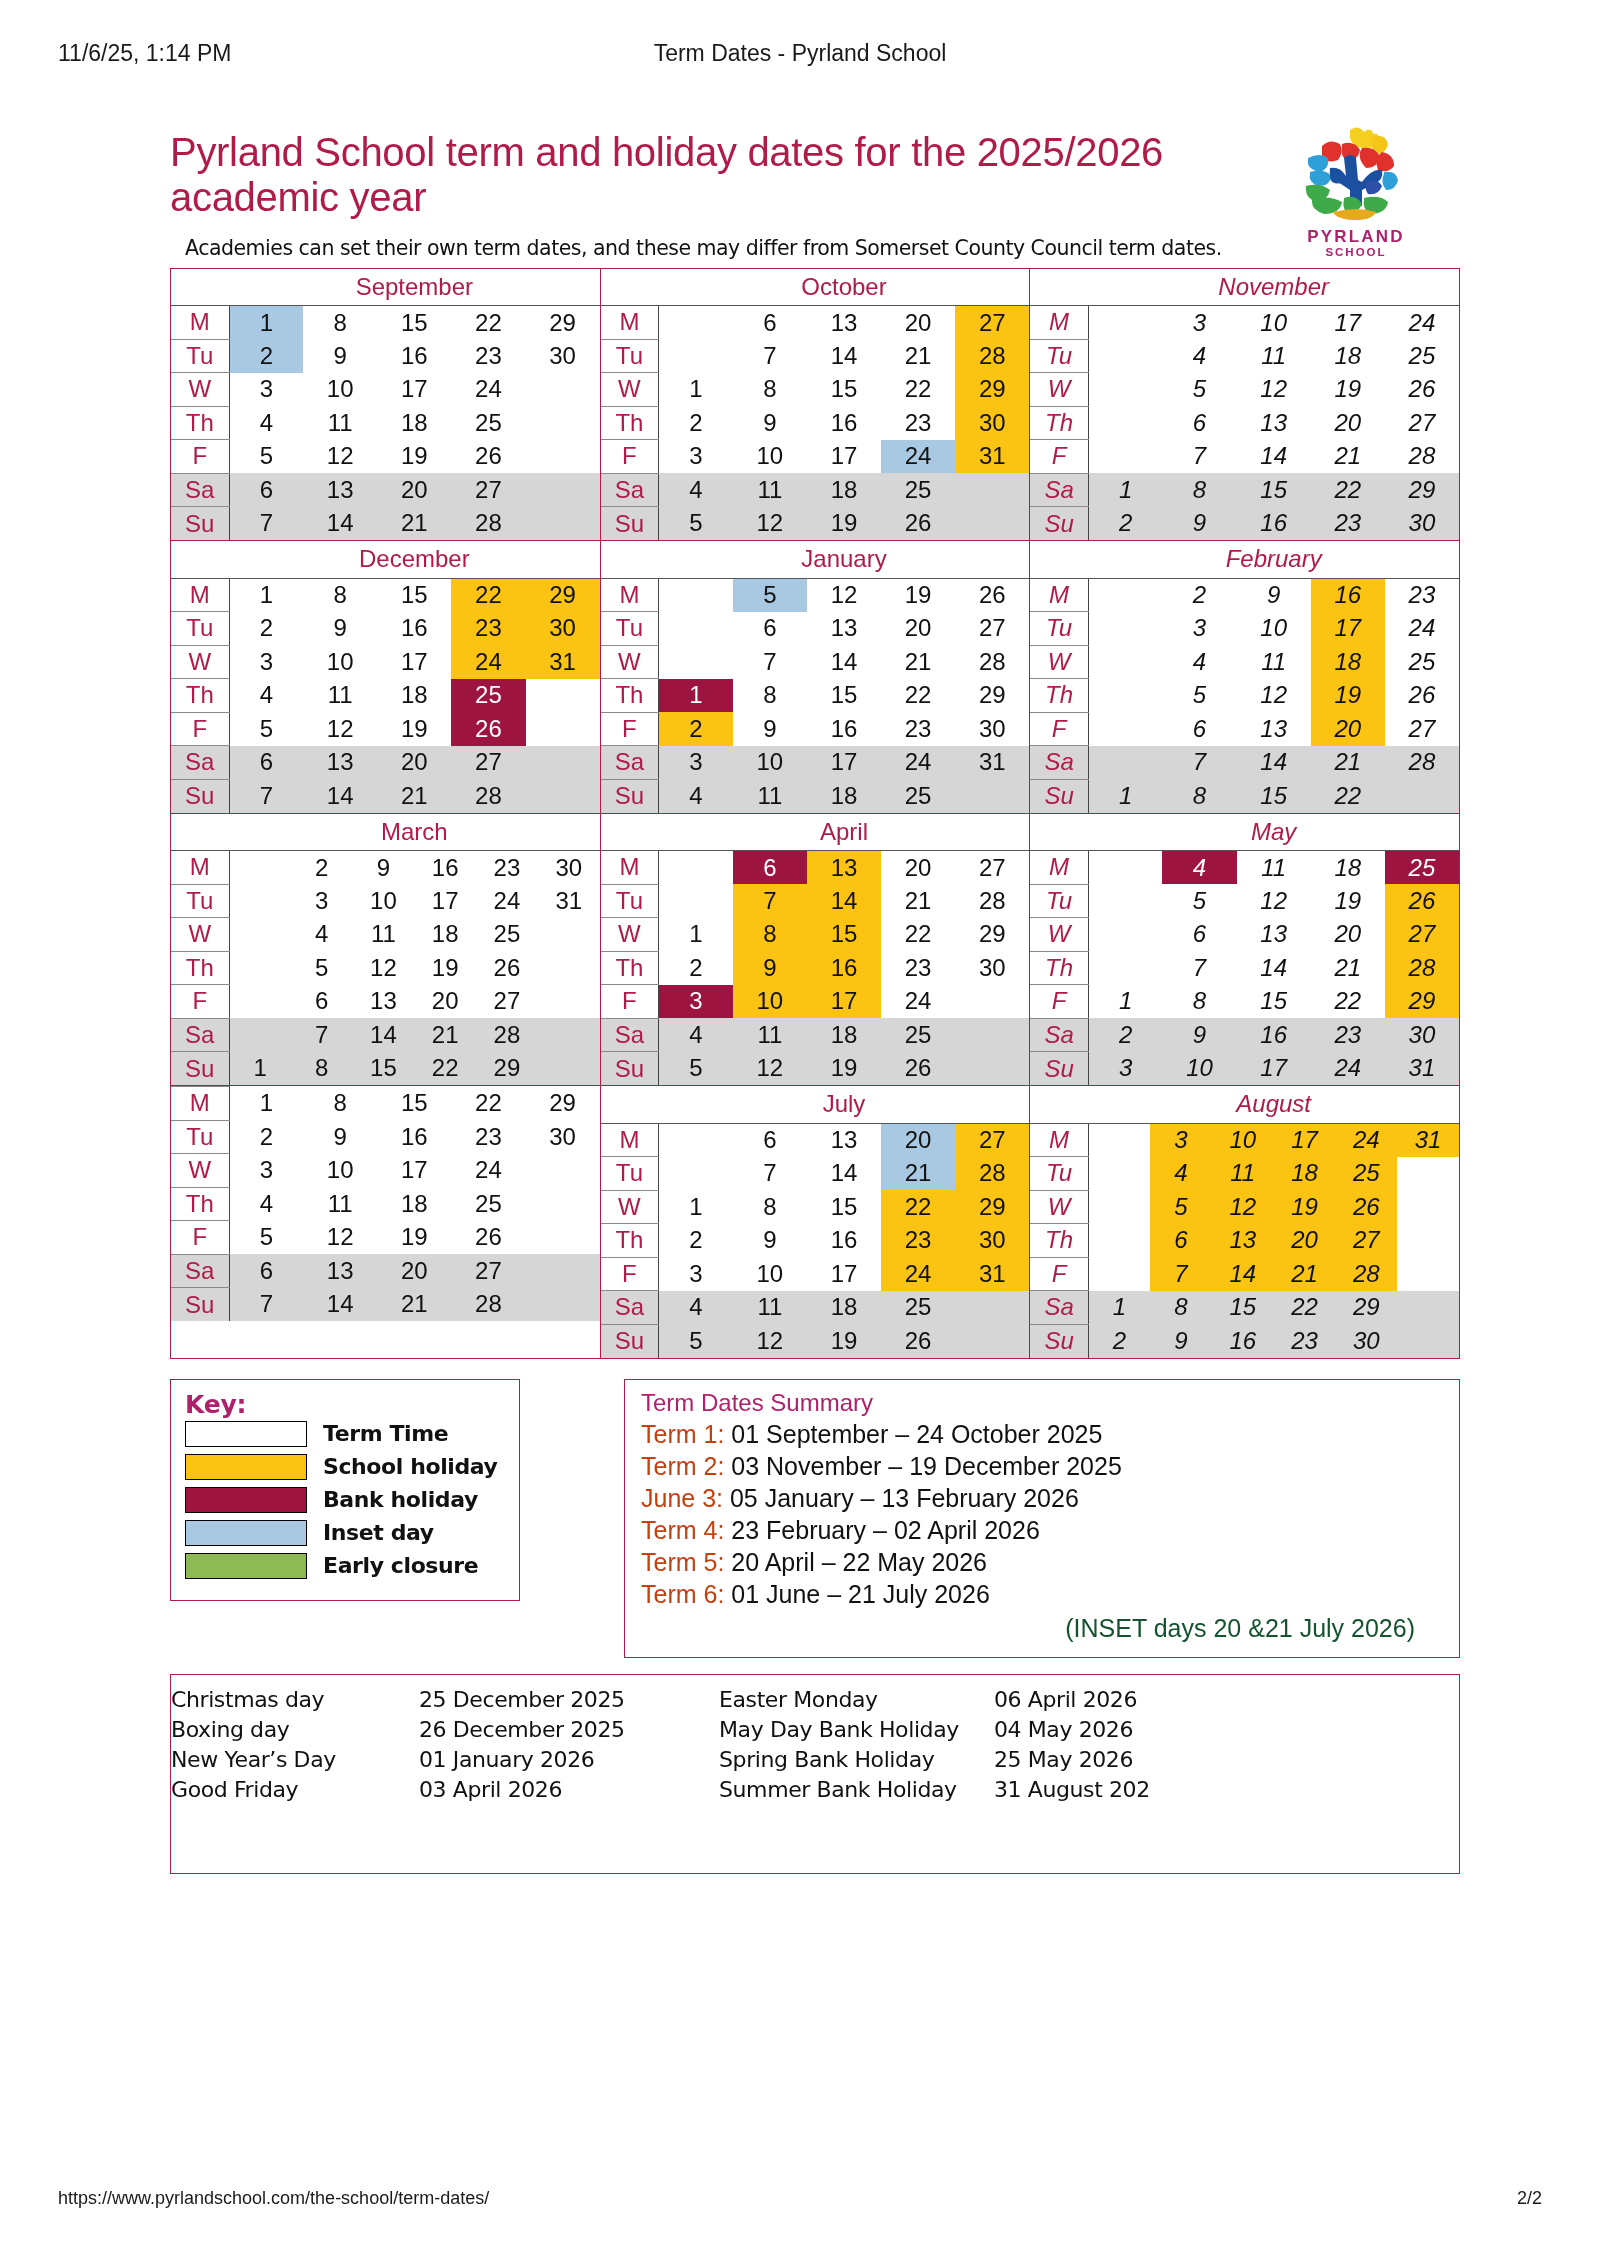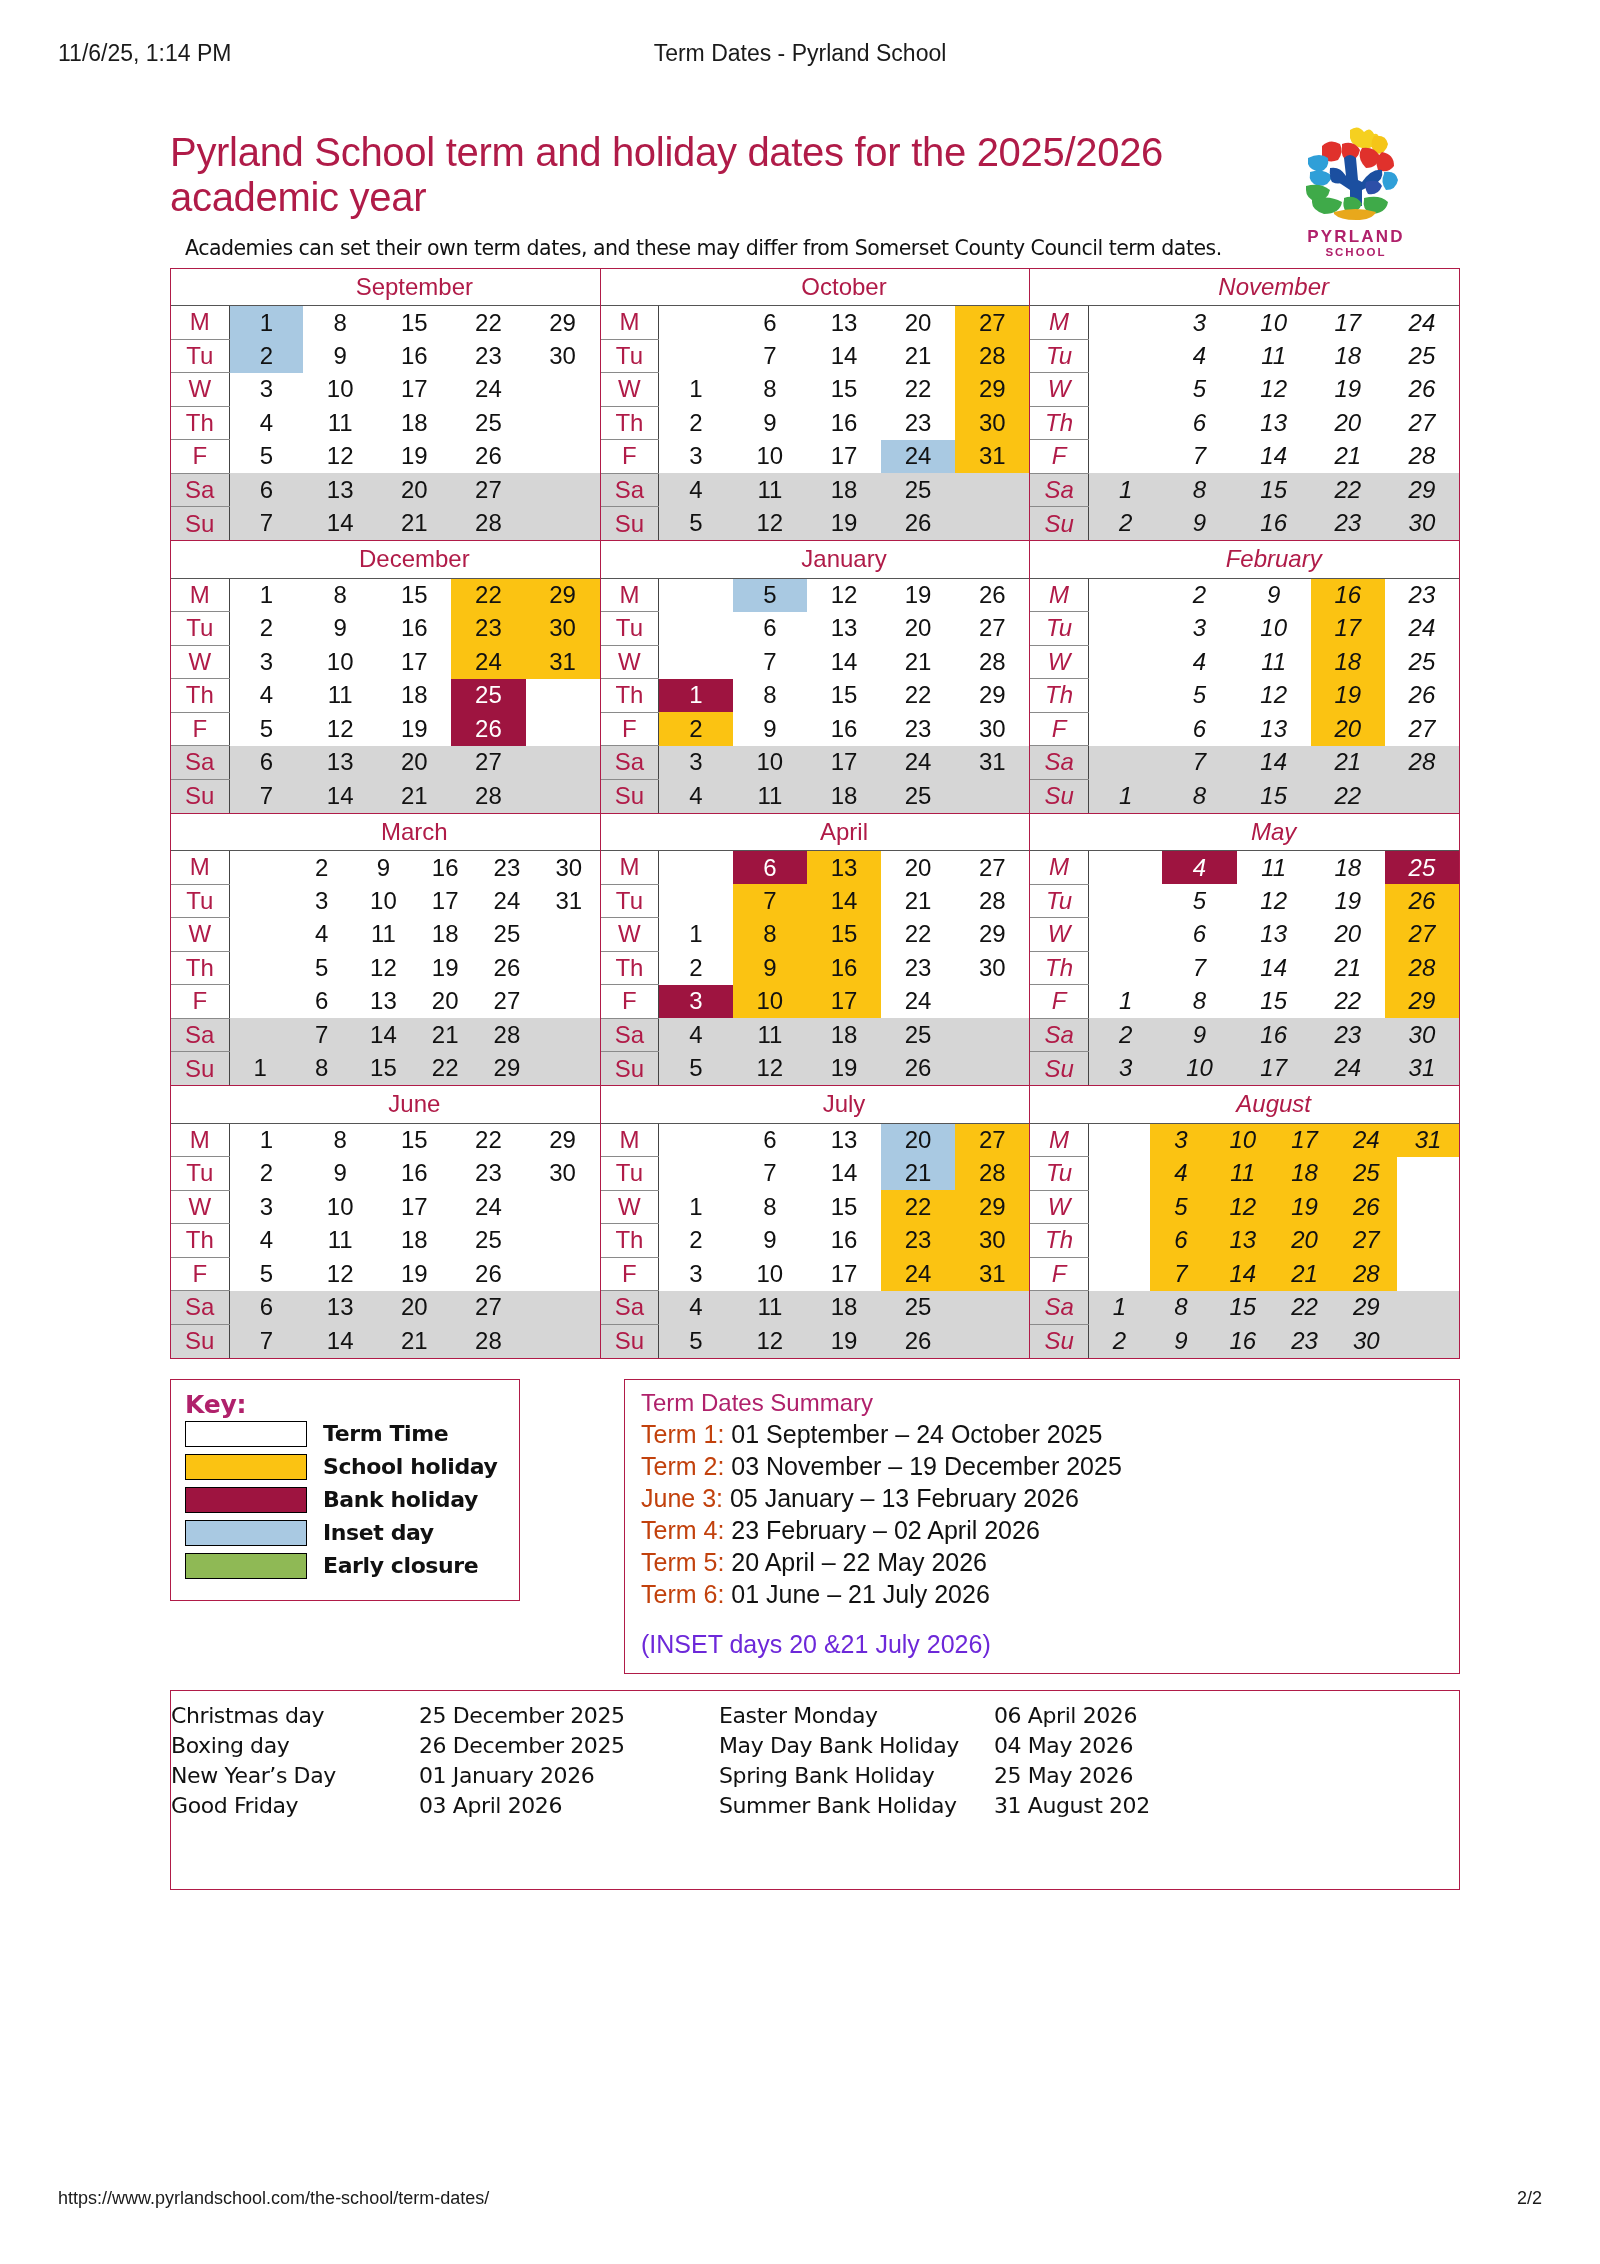--- a/index.html
+++ b/index.html
@@ -200,25 +200,26 @@
     margin-bottom: 1px;
   }
   .summary-line {
     font-size: 25px;
     line-height: 1.28;
     color: #111;
     white-space: nowrap;
   }
   .summary-line .term-key { color: #c2410c; }
   .summary-note {
-    color: #6d28d9;
+    color: #14532d;
     font-size: 25px;
+    text-align: right;
     padding-right: 28px;
     line-height: 1.3;
-    margin-top: 18px;
+    margin-top: 2px;
   }
 
   
   .bh-box {
     margin-top: 16px;
     border: 1.6px solid #b01b48;
     height: 200px;
     padding: 12px 0 0 0;
   }
   table.bh {
@@ -972,24 +973,20 @@
           <table class="month">
             <colgroup>
               <col style="width: 58px;">
               <col style="width: 20%;">
               <col style="width: 20%;">
               <col style="width: 20%;">
               <col style="width: 20%;">
               <col style="width: 20%;">
             </colgroup>
             <tbody>
-              <tr>
-                <td class="mname-spacer"></td>
-                <td class="mname" colspan="5">June</td>
-              </tr>
               <tr>
                 <td class="dow">M</td>
                 <td class="day">1</td>
                 <td class="day">8</td>
                 <td class="day">15</td>
                 <td class="day">22</td>
                 <td class="day">29</td>
               </tr>
               <tr>
                 <td class="dow">Tu</td>

